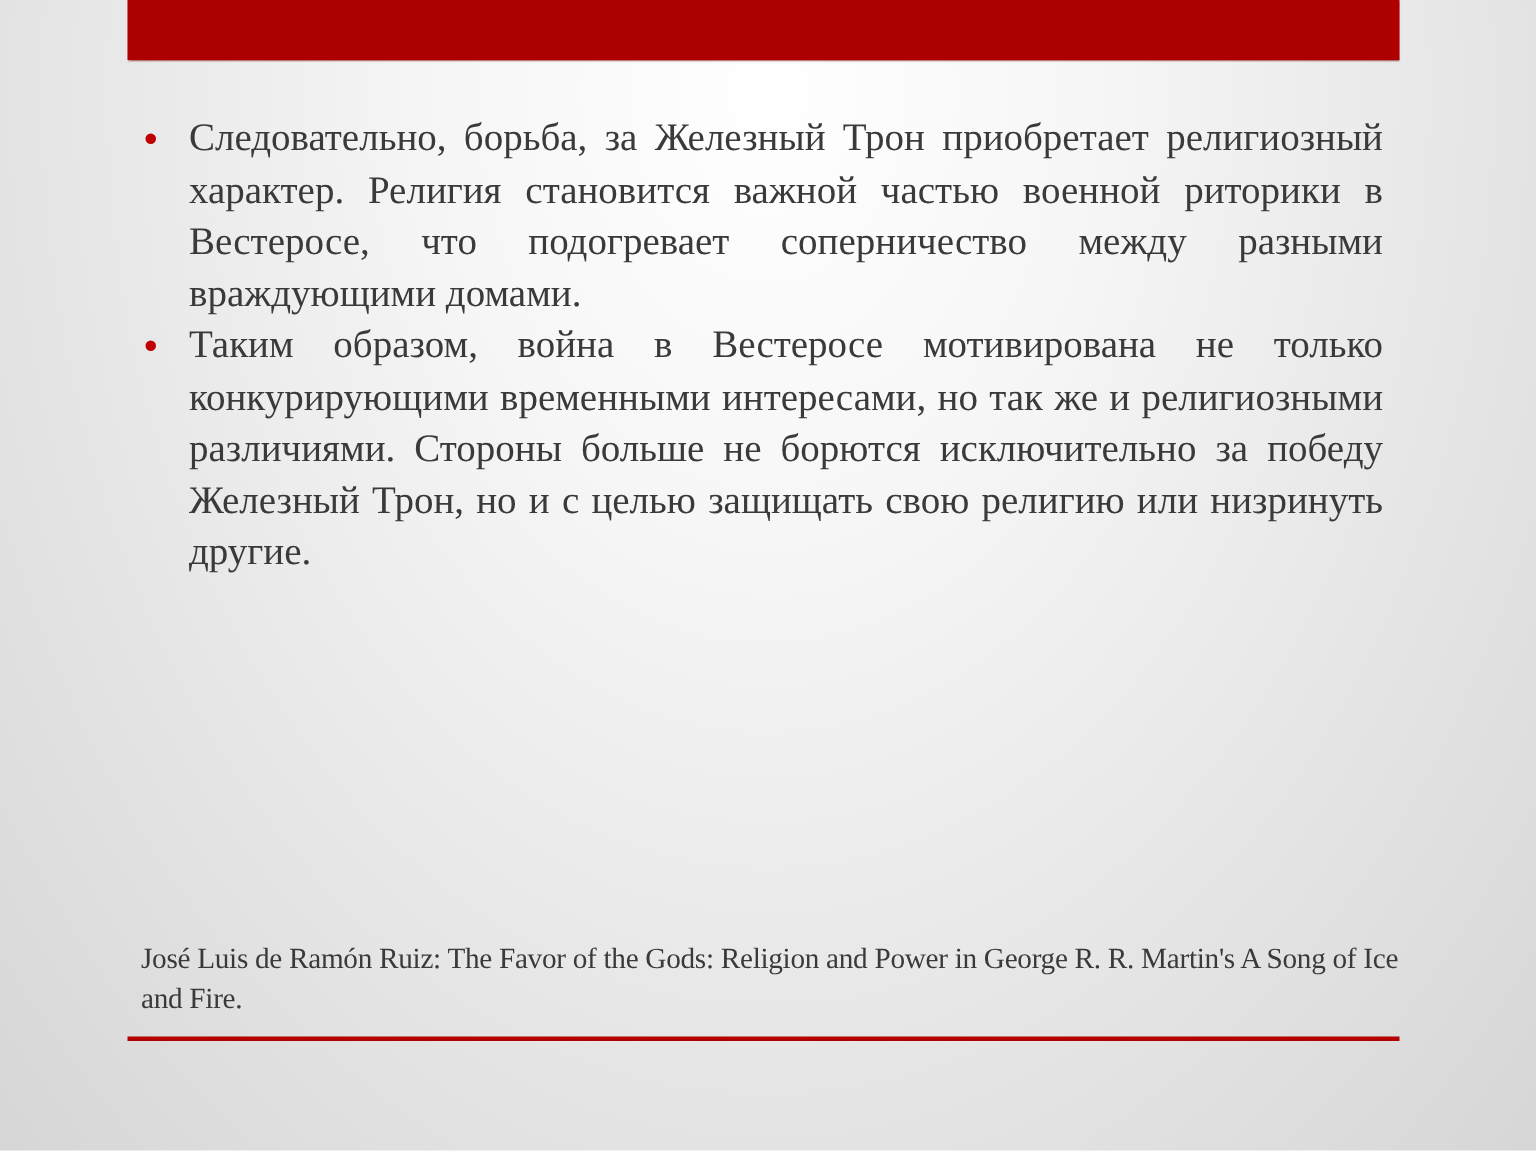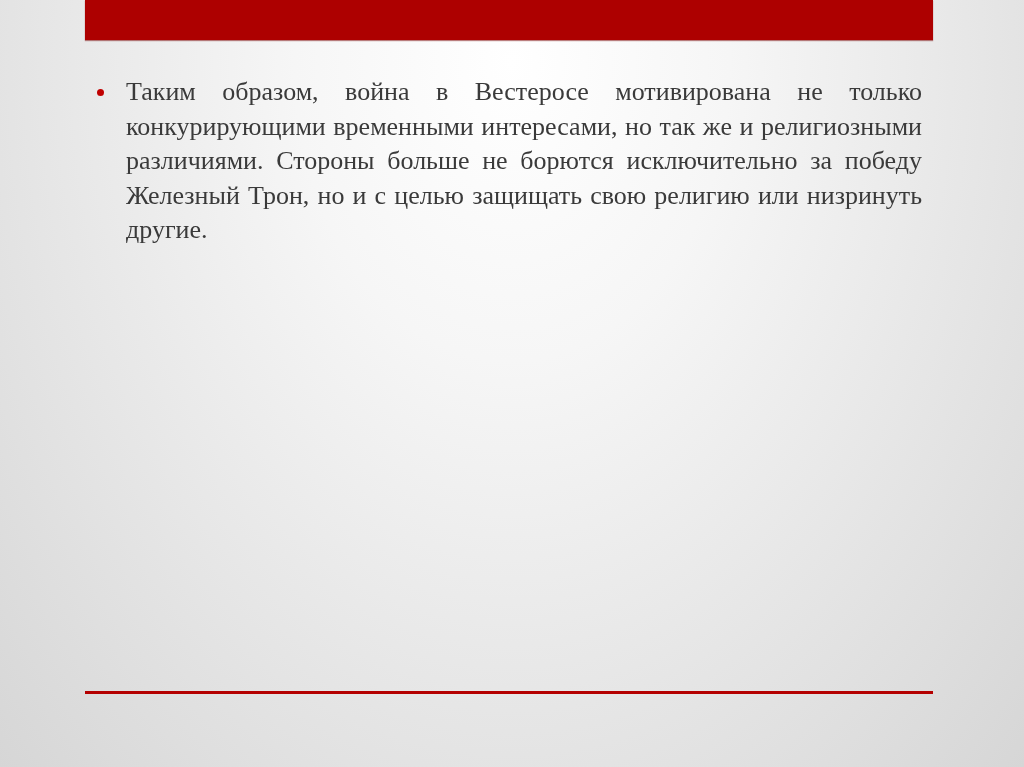--- a/index.html
+++ b/index.html
@@ -74,19 +74,24 @@
   </style>
 </head>
 <body>
 
 <div class="slide">
   <div class="top-bar"></div>
 
   <div class="content">
     <p class="bullet">
       <span class="bullet-dot"></span>
+      <span>Следовательно, борьба, за Железный Трон приобретает религиозный характер. Религия становится важной частью военной риторики в Вестеросе, что подогревает соперничество между разными враждующими домами.</span>
+    </p>
+    <p class="bullet">
+      <span class="bullet-dot"></span>
       <span>Таким образом, война в Вестеросе мотивирована не только конкурирующими временными интересами, но так же и религиозными различиями. Стороны больше не борются исключительно за победу Железный Трон, но и с целью защищать свою религию или низринуть другие.</span>
     </p>
   </div>
 
+  <div class="citation">José Luis de Ramón Ruiz: The Favor of the Gods: Religion and Power in George R. R. Martin's A Song of Ice and Fire.</div>
 
   <div class="bottom-line"></div>
 </div>
 
 </body></html>

